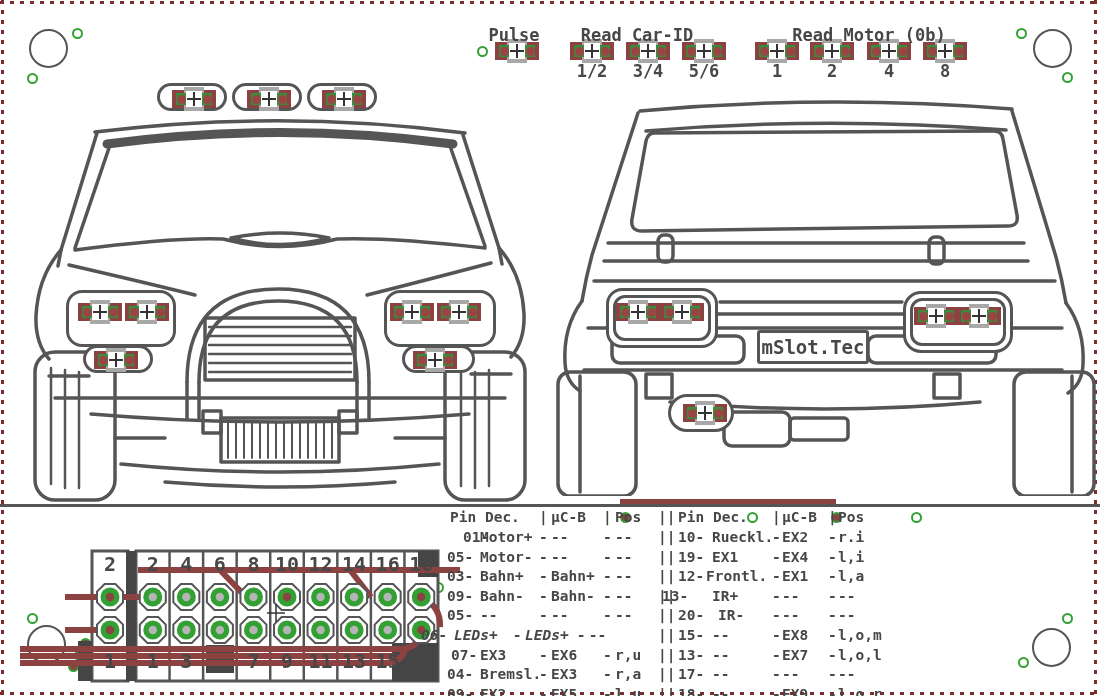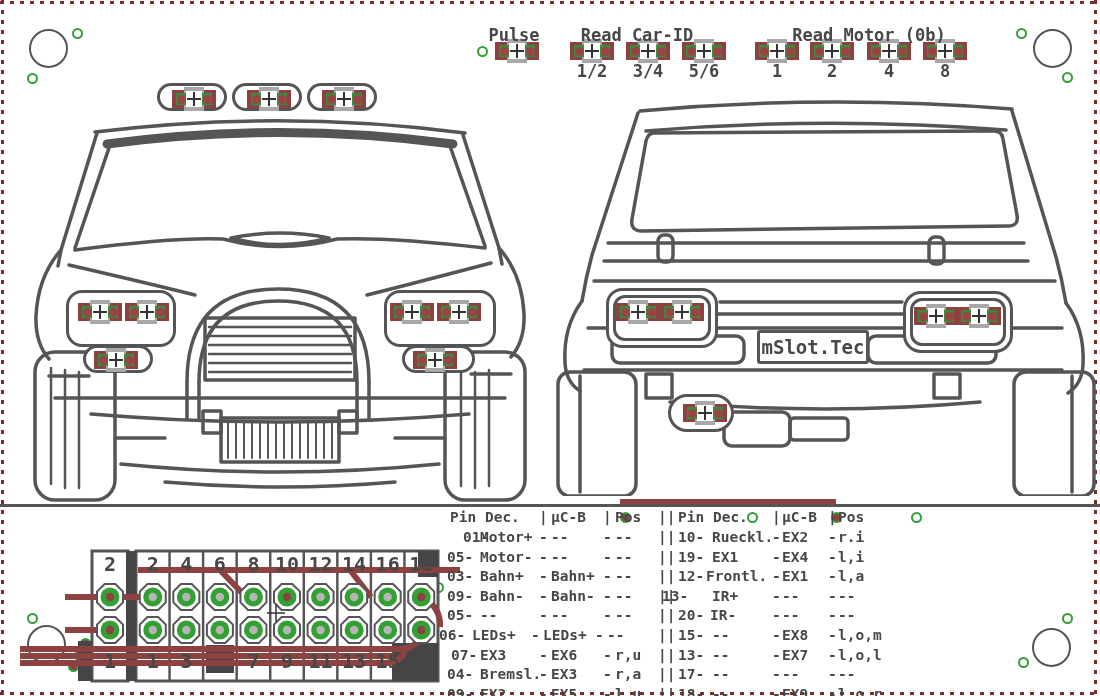--- a/index.html
+++ b/index.html
@@ -586,21 +586,21 @@
         <span style="left: 168px;">--</span>
       </div>
       <div class="trow" style="left: 447px; top: 607.4px; width: 250px;">
         <span style="left: 0px;">05-</span>
         <span style="left: 33px;">--</span>
         <span style="left: 92px;">-</span>
         <span style="left: 104px;">--</span>
         <span style="left: 156px;">-</span>
         <span style="left: 168px;">--</span>
       </div>
-      <div class="trow" style="left: 439px; top: 627px; width: 250px;">
+      <div class="trow" style="left: 421px; top: 627px; width: 250px; font-style: italic;">
         <span style="left: 0px;">06-</span>
         <span style="left: 33px;">LEDs+</span>
         <span style="left: 92px;">-</span>
         <span style="left: 104px;">LEDs+</span>
         <span style="left: 156px;">-</span>
         <span style="left: 168px;">--</span>
       </div>
       <div class="trow" style="left: 447px; top: 646.6px; width: 250px;">
         <span style="left: 4px;">07-</span>
         <span style="left: 33px;">EX3</span>
@@ -657,21 +657,21 @@
         <span style="left: 4px;">13-</span>
         <span style="left: 54px;">IR+</span>
         <span style="left: 114px;">-</span>
         <span style="left: 124px;">--</span>
         <span style="left: 170px;">-</span>
         <span style="left: 180px;">--</span>
       </div>
       <div class="trow" style="left: 658px; top: 607.4px; width: 250px;">
         <span style="left: 0px;">||</span>
         <span style="left: 20px;">20-</span>
-        <span style="left: 52px;">IR-</span>
+        <span style="left: 60px;">IR-</span>
         <span style="left: 114px;">-</span>
         <span style="left: 124px;">--</span>
         <span style="left: 170px;">-</span>
         <span style="left: 180px;">--</span>
       </div>
       <div class="trow" style="left: 658px; top: 627px; width: 250px;">
         <span style="left: 0px;">||</span>
         <span style="left: 20px;">15-</span>
         <span style="left: 54px;">--</span>
         <span style="left: 114px;">-</span>

